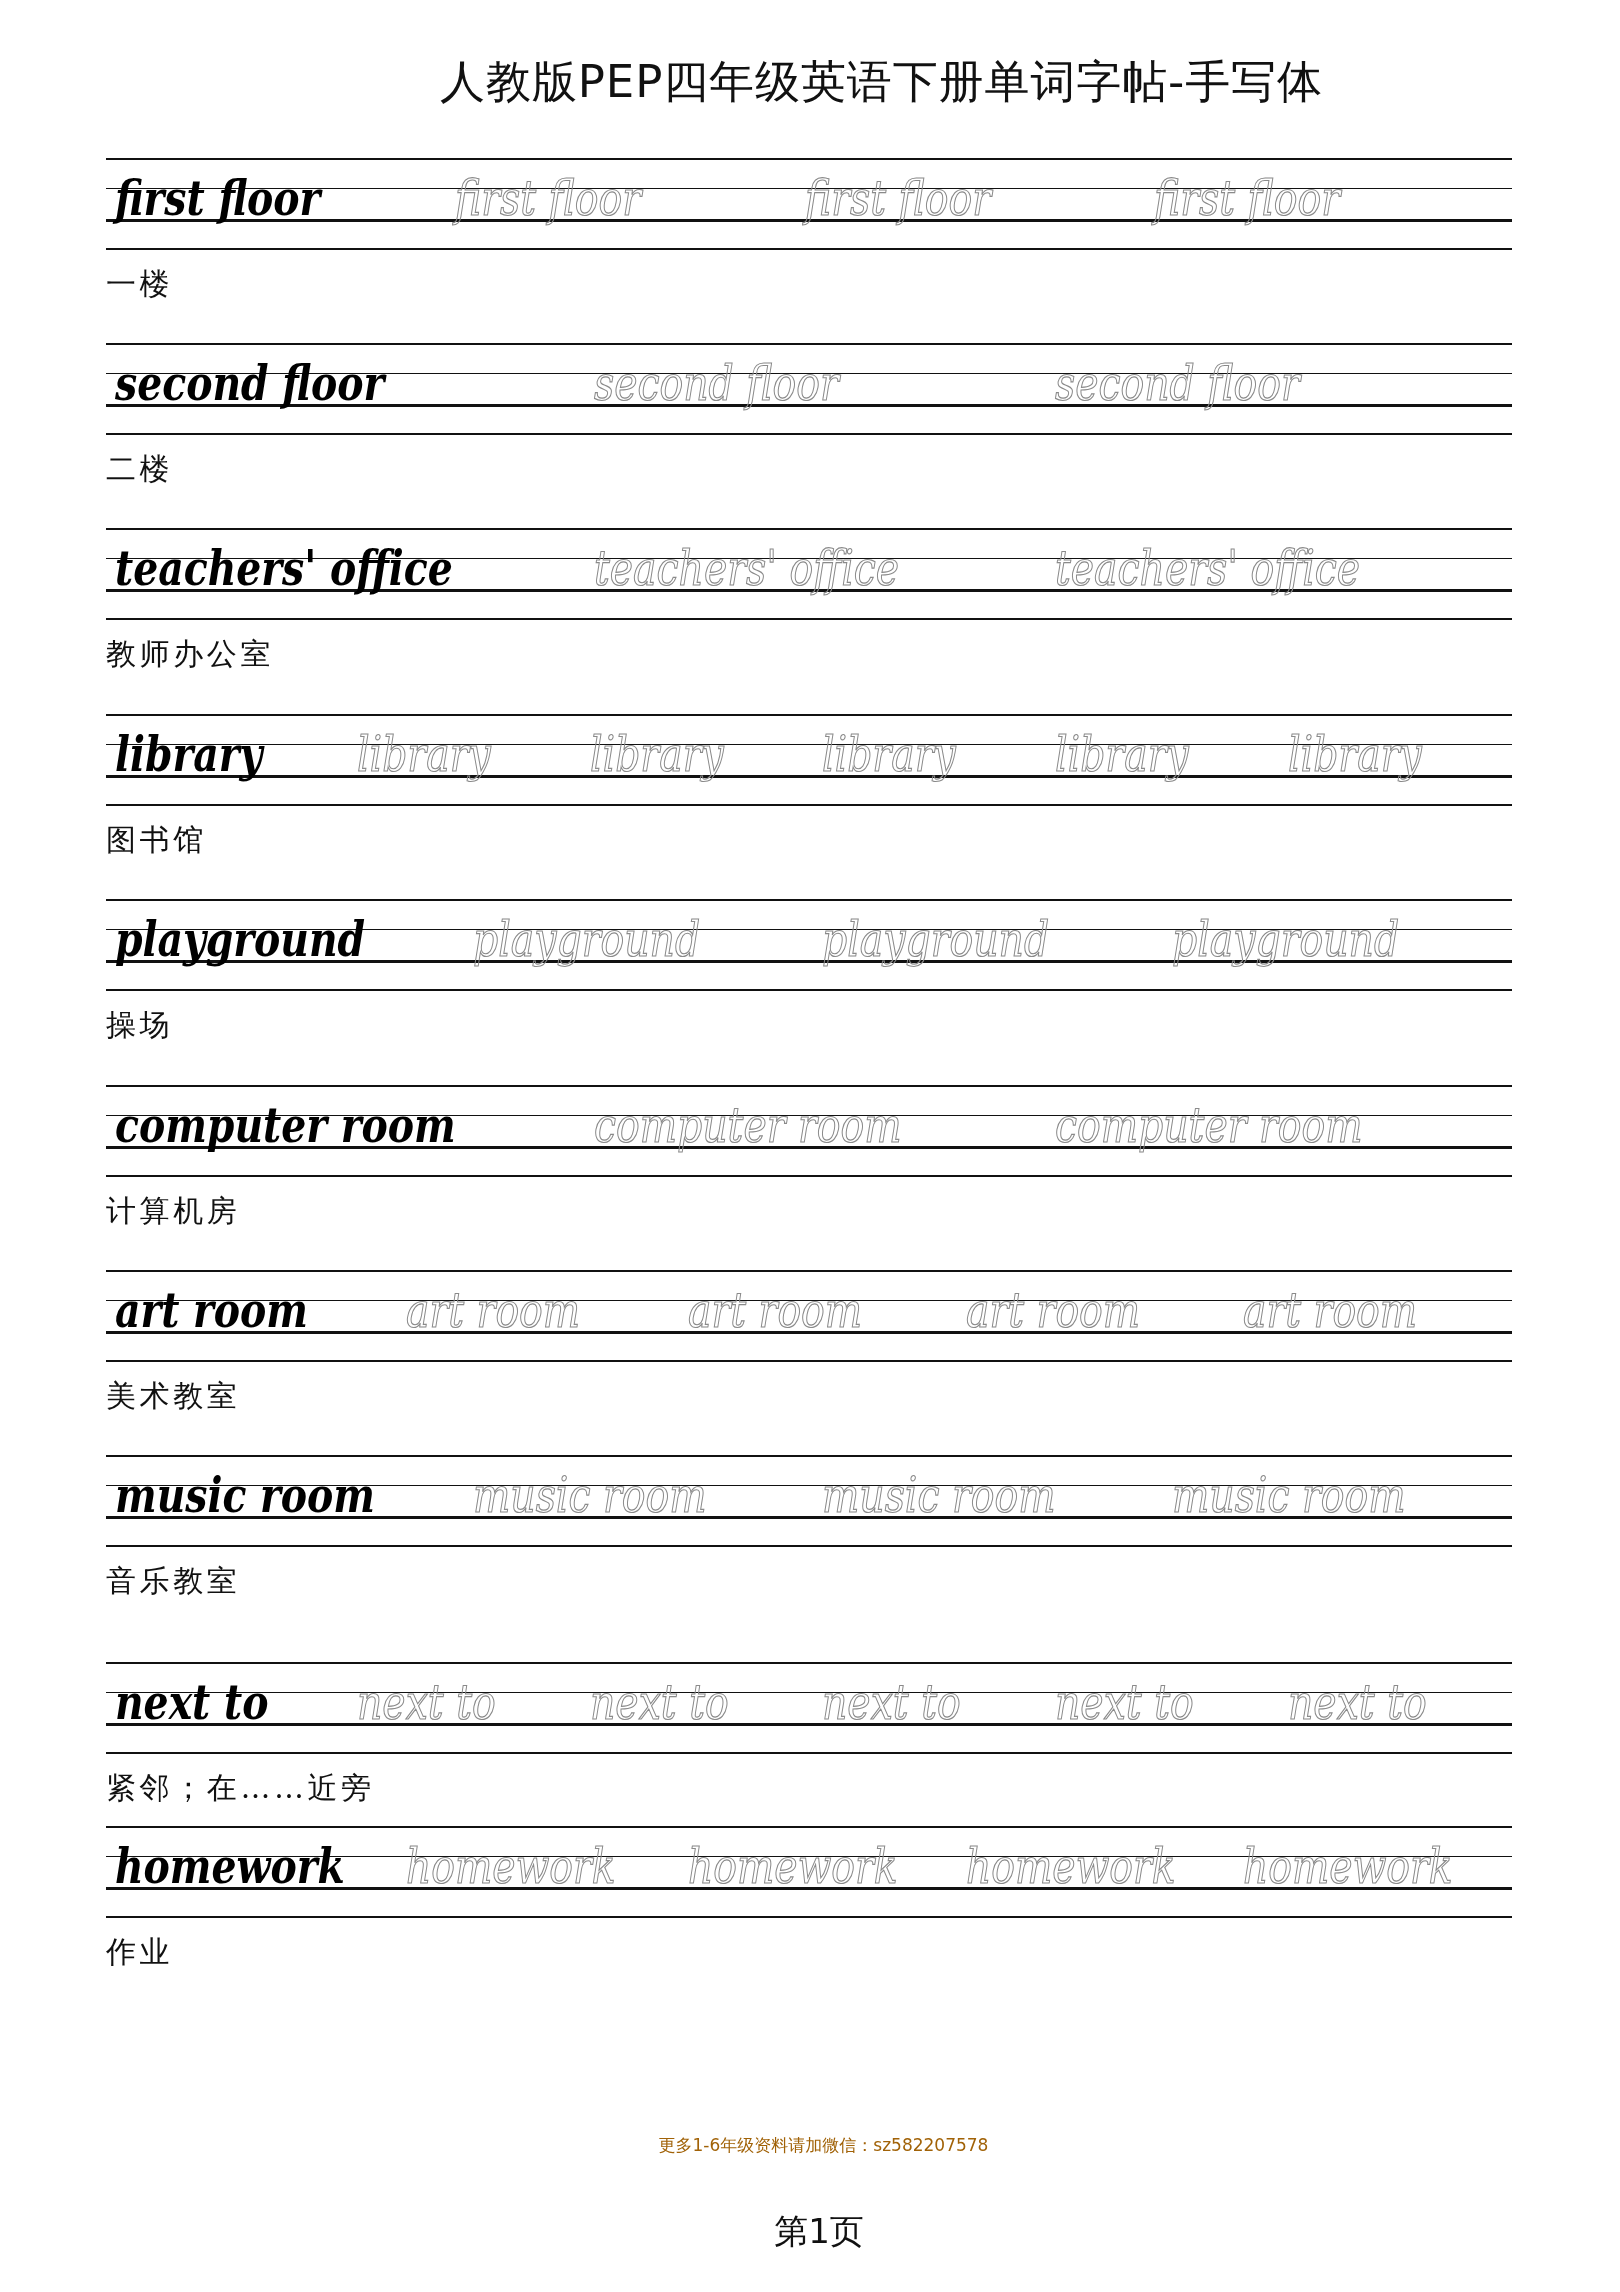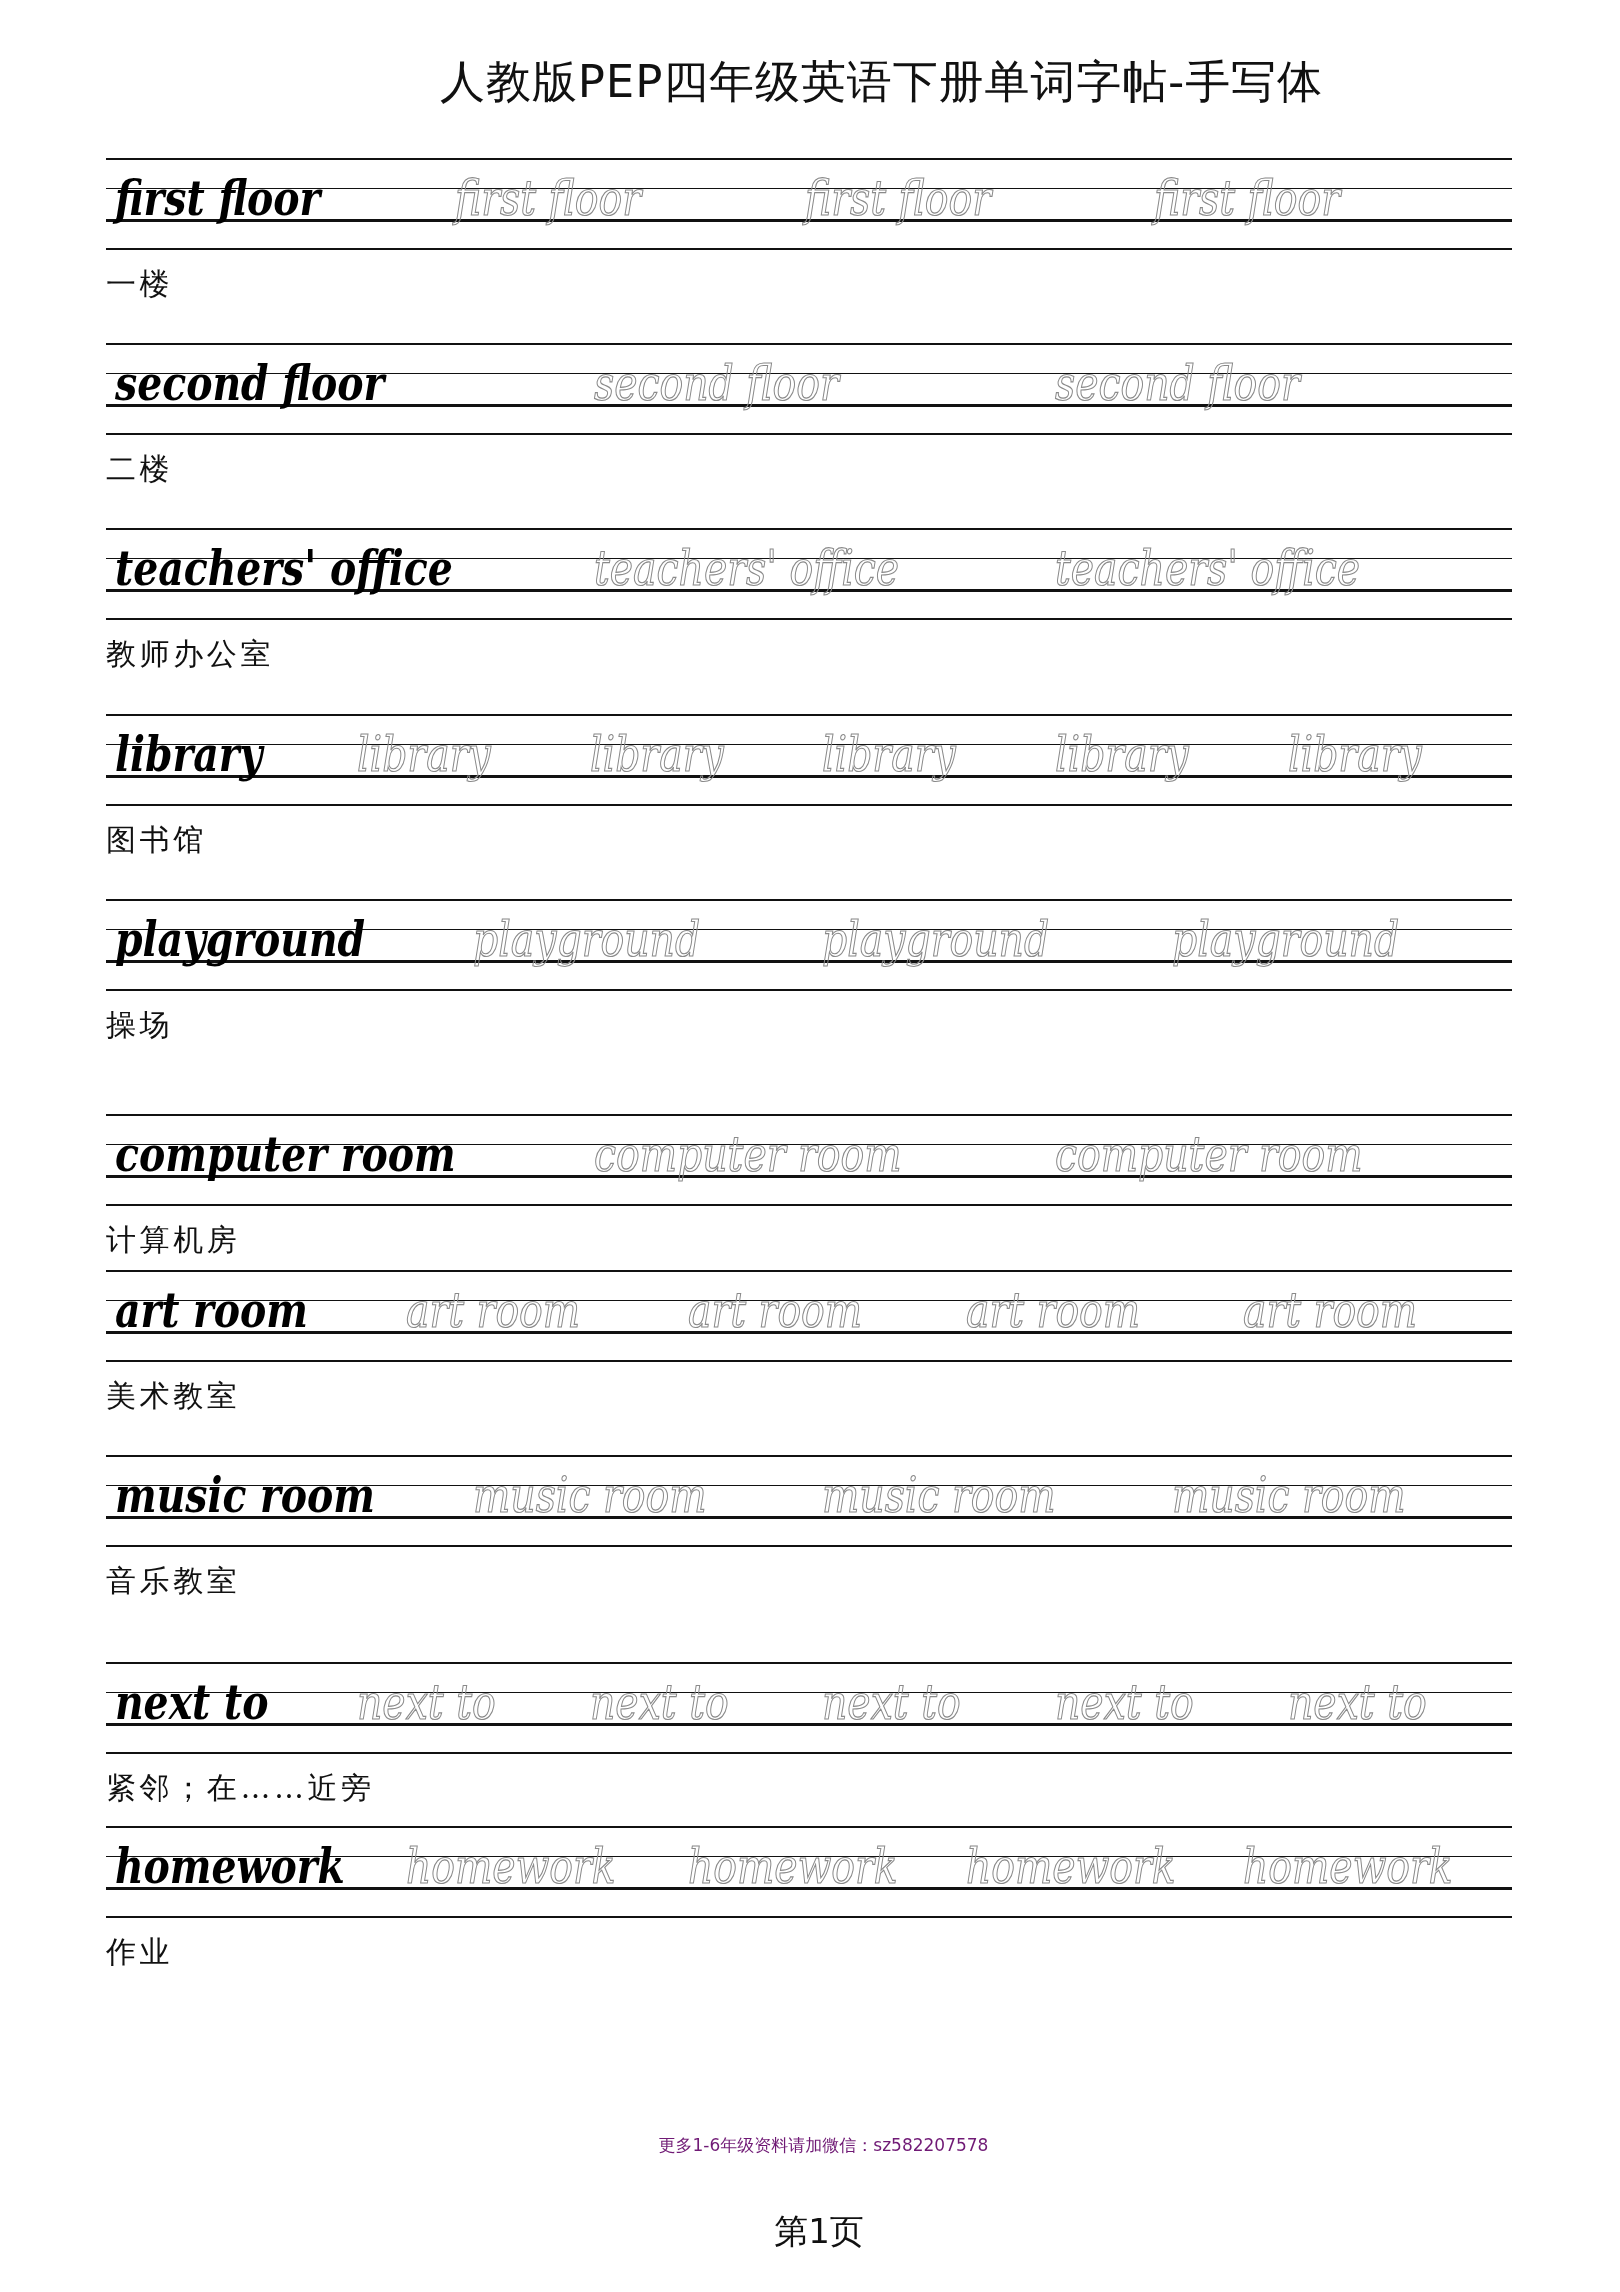--- a/index.html
+++ b/index.html
@@ -21,21 +21,21 @@
     font-size: 48px; line-height: 54px; white-space: nowrap; transform: scaleX(0.82); transform-origin: left center;
   }
   .word.model { color: #000; font-weight: bold; }
   .word.trace { color: transparent; -webkit-text-stroke: 1.2px #8a8a8a; font-weight: normal; }
   .meaning {
     position: absolute; left: 0; top: 106px; font-family: "DejaVu Serif", serif;
     font-size: 30px; color: #111; letter-spacing: 3.6px;
   }
   .footer-note {
     position: absolute; top: 2134px; left: 0; width: 1620px; padding-left: 27px; box-sizing: border-box; text-align: center;
-    font-family: "DejaVu Sans", sans-serif; font-size: 17px; color: #701a75;
+    font-family: "DejaVu Sans", sans-serif; font-size: 17px; color: #a16207;
   }
   .page-num {
     position: absolute; top: 2209px; left: 0; width: 1620px; padding-left: 18px; box-sizing: border-box; text-align: center;
     font-family: "DejaVu Sans", sans-serif; font-size: 34px; color: #111;
   }
 </style>
 </head>
 <body>
 
 <div class="title">人教版PEP四年级英语下册单词字帖-手写体</div>
@@ -99,21 +99,21 @@
       <div class="line l3"></div>
       <div class="line l4"></div>
       <div class="words">
         <div class="word model" style="left: 9px;">playground</div>
         <div class="word trace" style="left: 367px;">playground</div>
         <div class="word trace" style="left: 716px;">playground</div>
         <div class="word trace" style="left: 1066px;">playground</div>
       </div>
       <div class="meaning">操场</div>
     </div>
-    <div class="row" style="top: 1114px;">
+    <div class="row" style="top: 1085px;">
       <div class="line l1"></div>
       <div class="line l2"></div>
       <div class="line l3"></div>
       <div class="line l4"></div>
       <div class="words">
         <div class="word model" style="left: 9px;">computer room</div>
         <div class="word trace" style="left: 488px;">computer room</div>
         <div class="word trace" style="left: 949px;">computer room</div>
       </div>
       <div class="meaning">计算机房</div>

